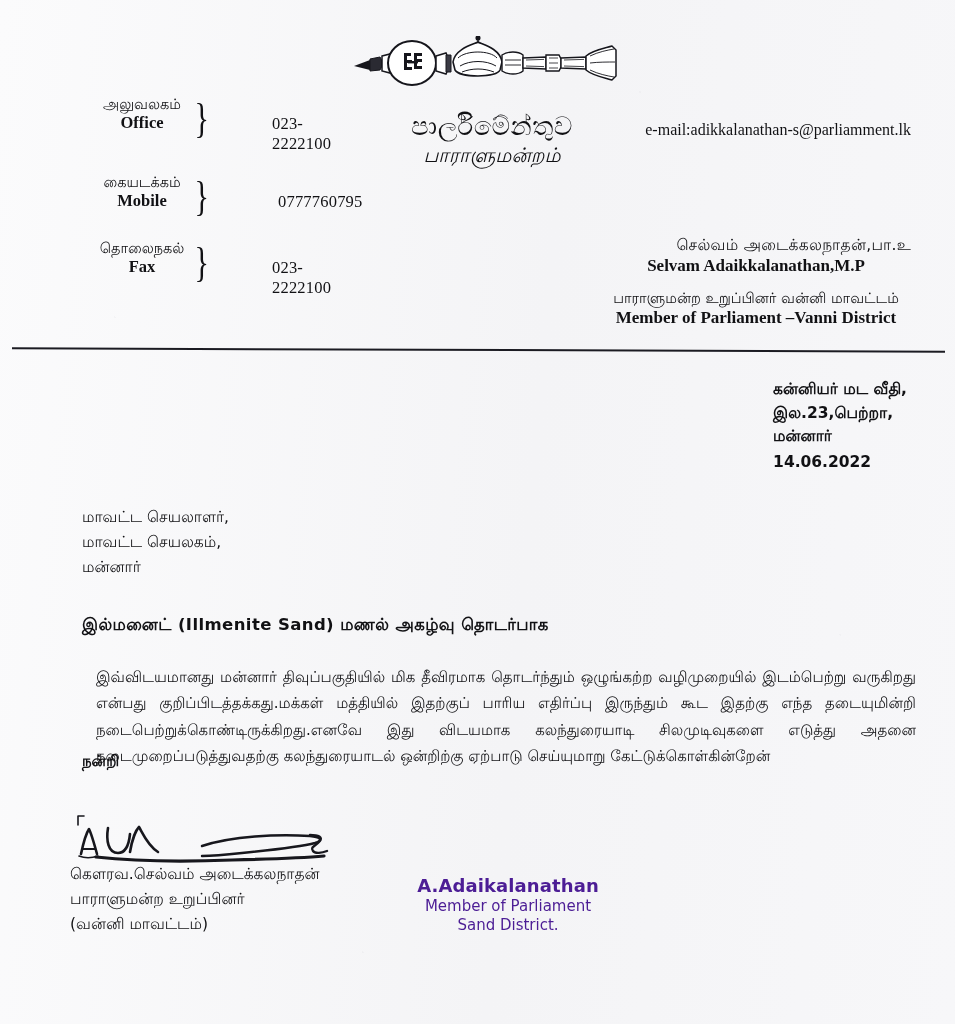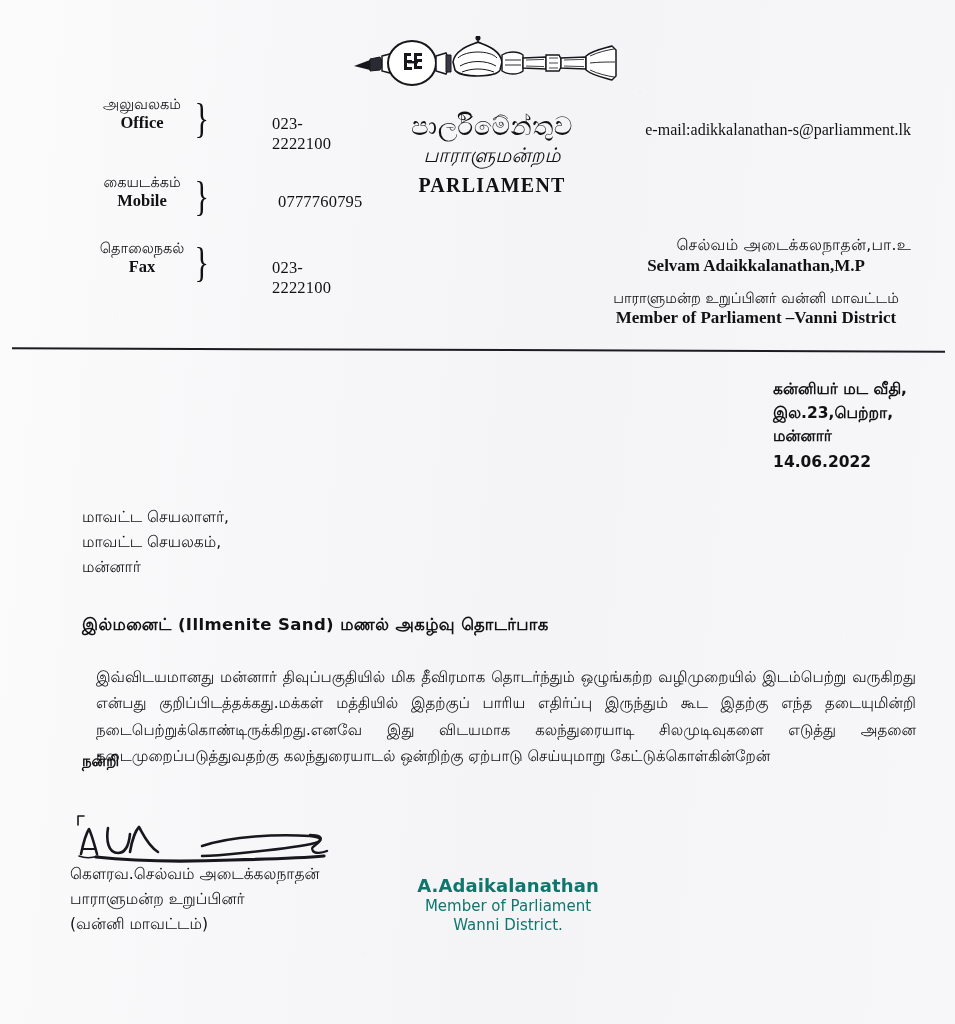--- a/index.html
+++ b/index.html
@@ -236,21 +236,21 @@
     font-family: "DejaVu Sans", sans-serif;
     font-size: 15.5px;
   }
 
   .stamp {
     position: absolute;
     left: 408px;
     top: 874px;
     text-align: center;
     width: 200px;
-    color: #0f766e;
+    color: #4c1d95;
     font-family: "DejaVu Sans", sans-serif;
     line-height: 1.28;
   }
   .stamp-name {
     font-size: 18px;
     font-weight: bold;
     letter-spacing: .1px;
   }
   .stamp-role { font-size: 15px; }
   .stamp-dist { font-size: 15px; }
@@ -303,21 +303,20 @@
         <path d="M240 20 C248 16, 258 14, 264 13" stroke-width=".9"></path>
         <path d="M240 27 C248 26, 258 26, 265 26" stroke-width=".9"></path>
         <path d="M240 34 C248 38, 258 40, 264 41" stroke-width=".9"></path>
       </g>
     </svg>
   </div>
 
   <div class="header-titles">
     <div class="t-sinhala">පාර්ලිමේන්තුව</div>
     <div class="t-tamil">பாராளுமன்றம்</div>
-    <div class="t-english">PARLIAMENT</div>
   </div>
 
   <div class="contact-block">
     <div class="contact-row r1">
       <div class="c-labels">
         <div class="c-lab-ta">அலுவலகம்</div>
         <div class="c-lab-en">Office</div>
       </div>
       <div class="c-brace">}</div>
       <div class="c-num" style="left:190px">023-2222100</div>
@@ -399,15 +398,15 @@
 
   <div class="signoff">
     <div>கௌரவ.செல்வம் அடைக்கலநாதன்</div>
     <div>பாராளுமன்ற உறுப்பினர்</div>
     <div>(வன்னி மாவட்டம்)</div>
   </div>
 
   <div class="stamp">
     <div class="stamp-name">A.Adaikalanathan</div>
     <div class="stamp-role">Member of Parliament</div>
-    <div class="stamp-dist">Wanni District.</div>
+    <div class="stamp-dist">Sand District.</div>
   </div>
 </div>
 
 </body></html>

